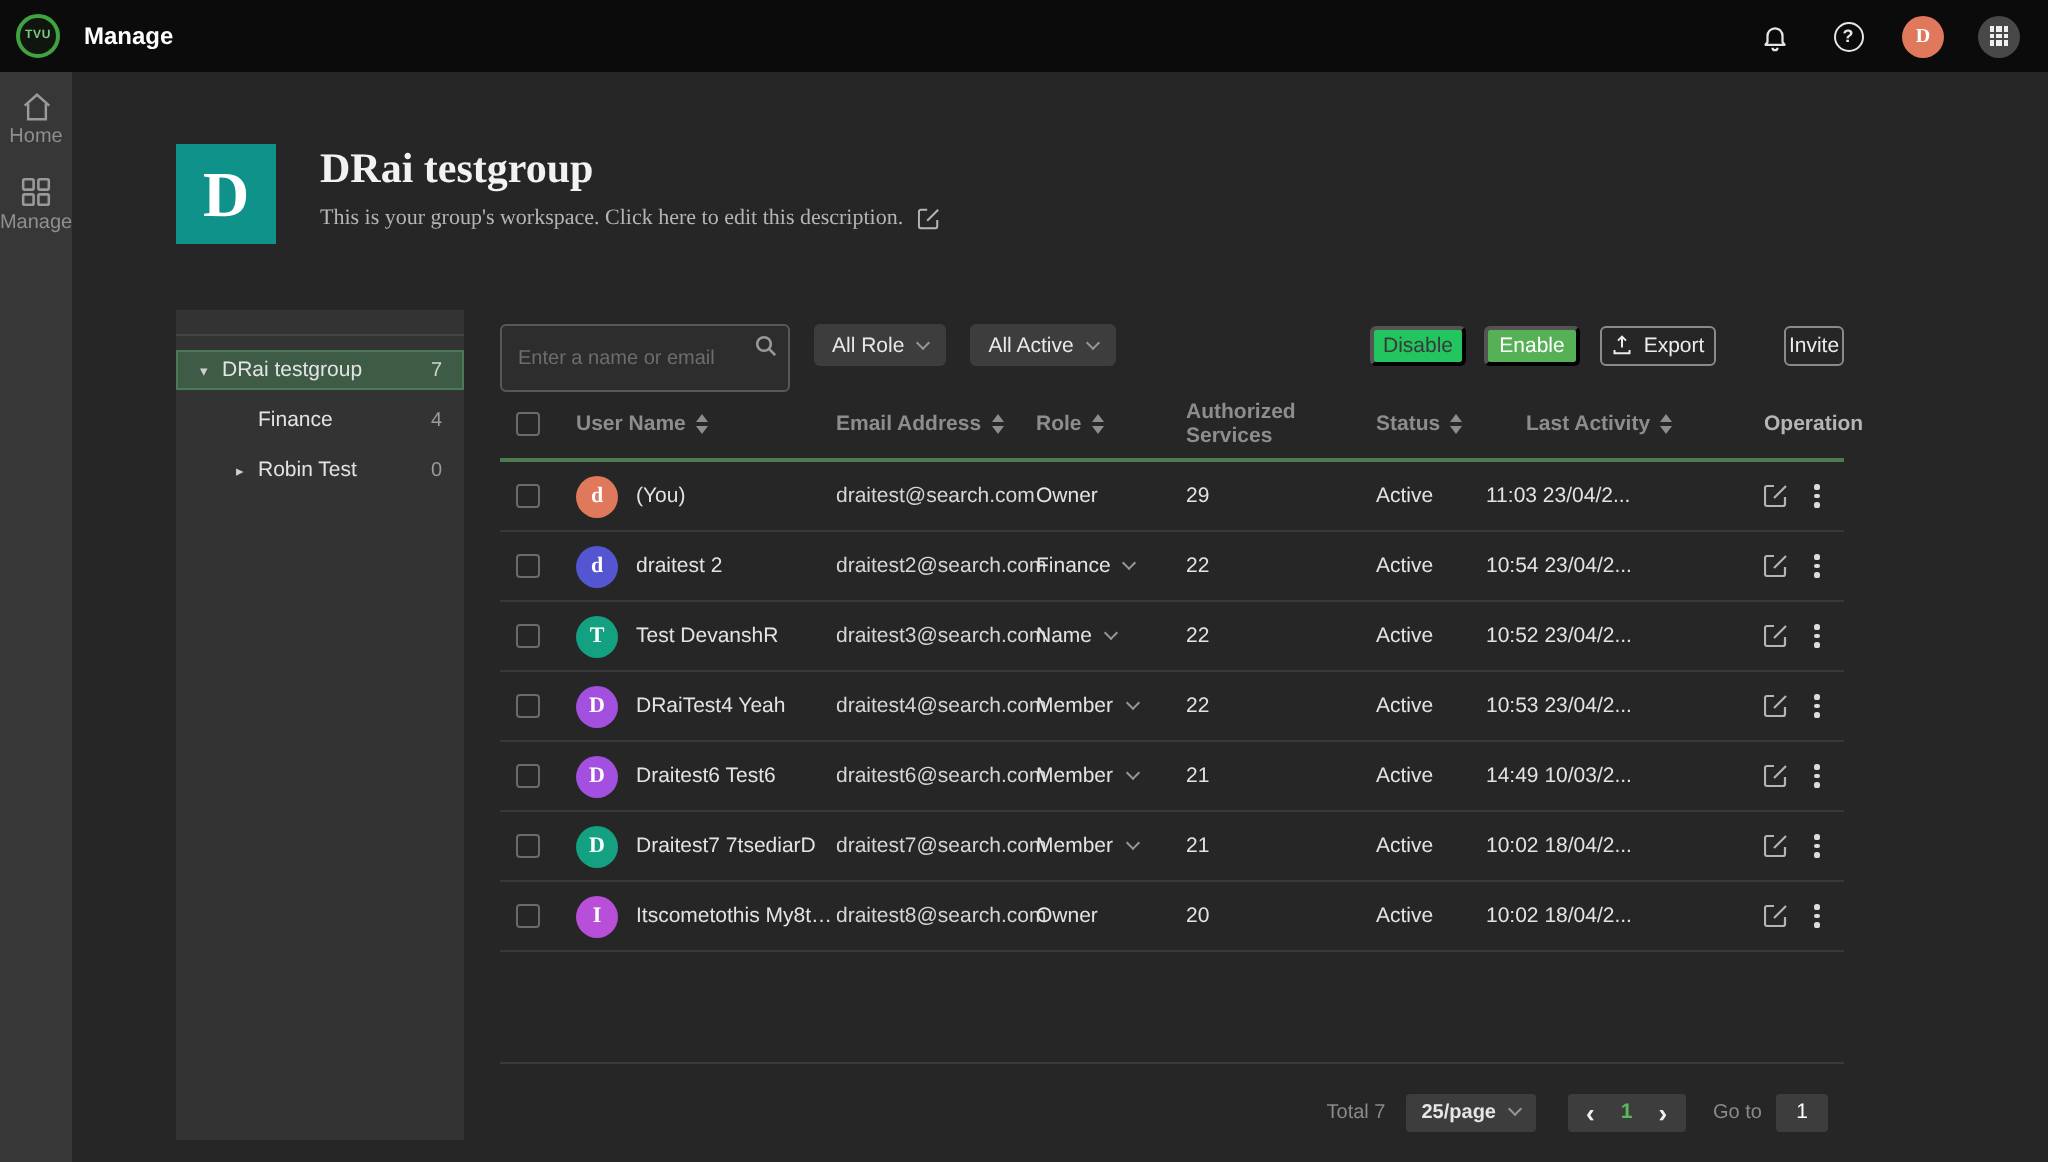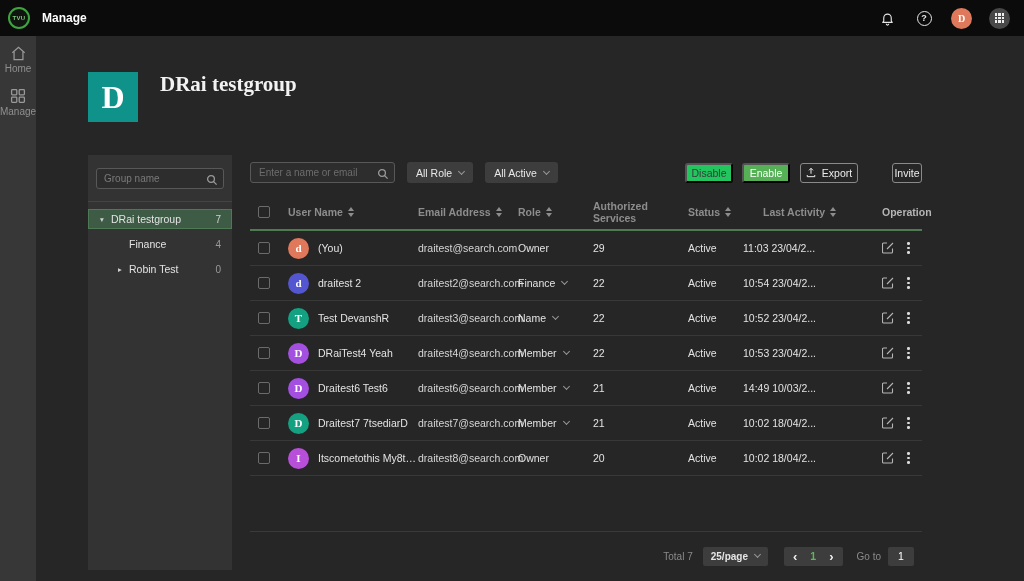--- a/index.html
+++ b/index.html
@@ -59,21 +59,21 @@
   .tree-item .tlabel { flex:1; white-space:nowrap; overflow:hidden; }
   .tree-item .tcount { color:#9a9a9a; font-size:10px; }
   .tree-item.selected { background:#3e5b46; box-shadow:inset 0 0 0 1px #4d7a55; }
   .tree-item.selected .tcount { color:#d2d2d2; }
 
   
   .main-col { position:absolute; left:250px; top:162px; width:672px; }
 
   .toolbar { display:flex; align-items:center; height:21px; }
   .member-search { position:relative; width:145px; height:21px; }
-  .member-search input { width:100%; height:21px; background:#2d2d2d; border:1px solid #585858;
+  .member-search input { width:100%; height:34px; background:#2d2d2d; border:1px solid #585858;
                          border-radius:3px; color:#cfcfcf; font-size:10px; padding:0 22px 0 8px; outline:none; }
   .member-search input::placeholder { color:#6d6d6d; }
   .filter-btn { height:21px; background:#3d3d3d; border-radius:3px; color:#e8e8e8; font-size:10.5px;
                 display:flex; align-items:center; padding:0 9px; margin-left:12px; cursor:pointer; }
   .chev { display:inline-block; width:5px; height:5px; border-right:1.4px solid #979797;
           border-bottom:1.4px solid #979797; transform:rotate(45deg); margin-left:7px; margin-top:-3px; }
   .toolbar-spacer { flex:1; }
   .btn { height:20px; border-radius:3px; font-size:10.5px; display:flex; align-items:center;
          justify-content:center; cursor:pointer; }
   .btn-disable { width:48px; background:#22c55e; color:#3a3a3a; }
@@ -182,33 +182,31 @@
       <span class="rlabel">Manage</span>
     </div>
   </div>
 
   <div class="group-header">
     <div class="group-avatar">
       <span>D</span>
     </div>
     <div class="gh-text">
       <div class="gh-title">DRai testgroup</div>
+      <div class="gh-desc">
+        <span>This is your group's workspace. Click here to edit this description.</span>
+        <svg width="11" height="11" viewBox="0 0 12 12" fill="none" stroke="#b5b5b5" stroke-width="1.1">
+          <path d="M10.5 6.5v3.5a1 1 0 0 1-1 1h-8a1 1 0 0 1-1-1v-8a1 1 0 0 1 1-1H5"></path>
+          <path d="M5 7l6-6"></path>
+        </svg>
+      </div>
     </div>
   </div>
 
   <div class="tree-panel">
-    <div class="tree-search">
-      <input type="text" placeholder="Group name" style="">
-      <span class="search-glyph">
-        <svg width="12" height="12" viewBox="0 0 12 12" fill="none" stroke="#9a9a9a" stroke-width="1.3">
-          <circle cx="5" cy="5" r="3.4"></circle>
-            <path d="M7.6 7.6L10.6 10.6"></path>
-        </svg>
-      </span>
-    </div>
     <div class="tree-divider"></div>
     <div class="tree-list">
         <div class="tree-item selected" style="padding-left: 12px;">
     <span class="arrow">▾</span>
     <span class="tlabel">DRai testgroup</span>
     <span class="tcount">7</span>
   </div>
         <div class="tree-item" style="padding-left: 30px;">
     <span class="arrow"></span>
     <span class="tlabel">Finance</span>

